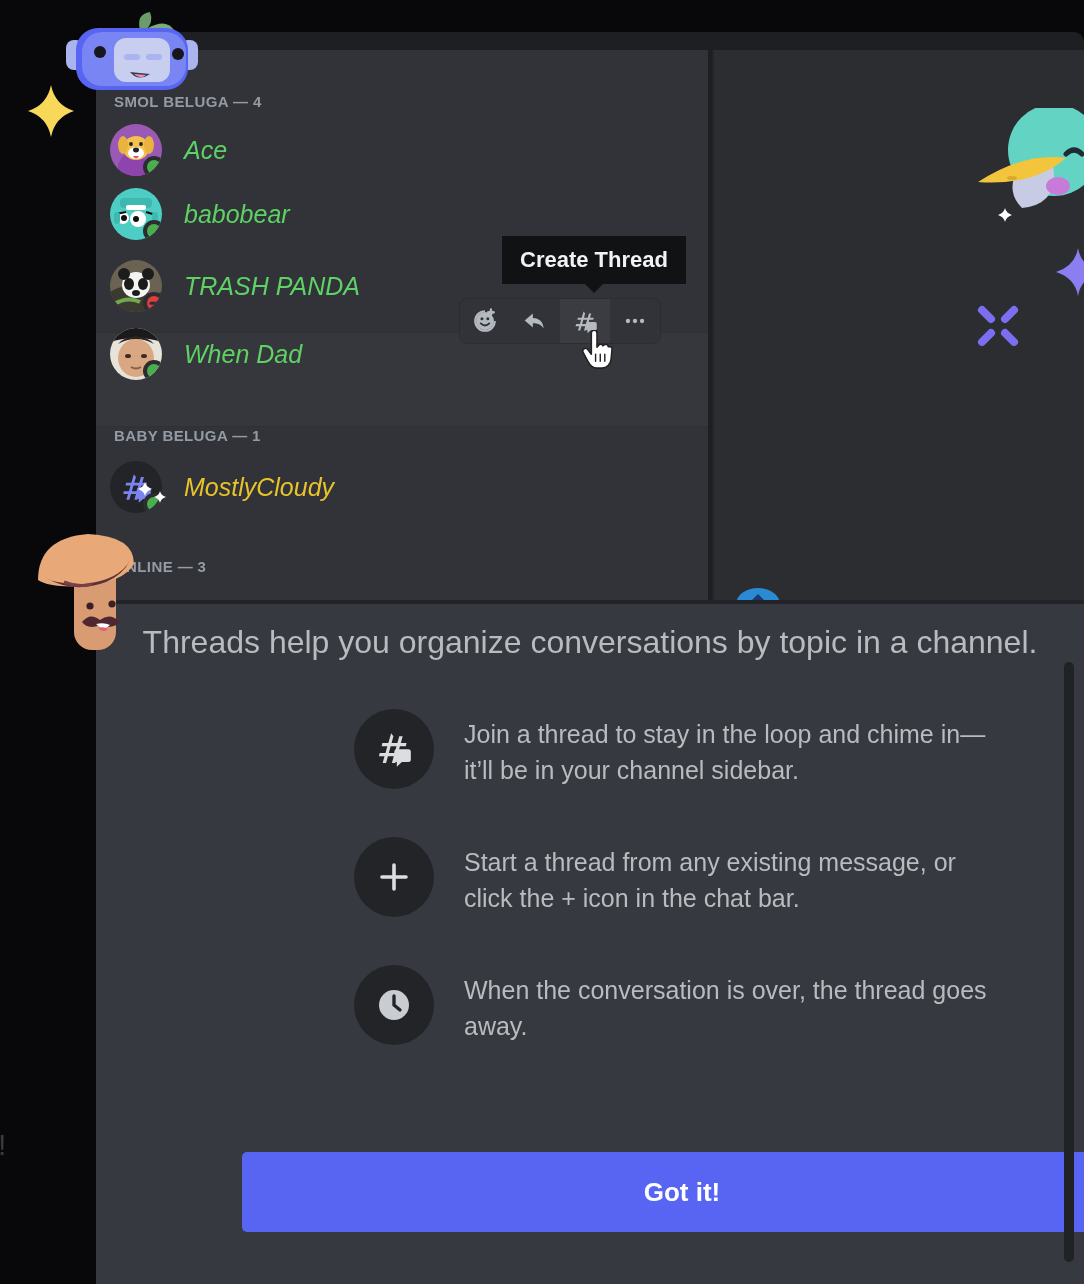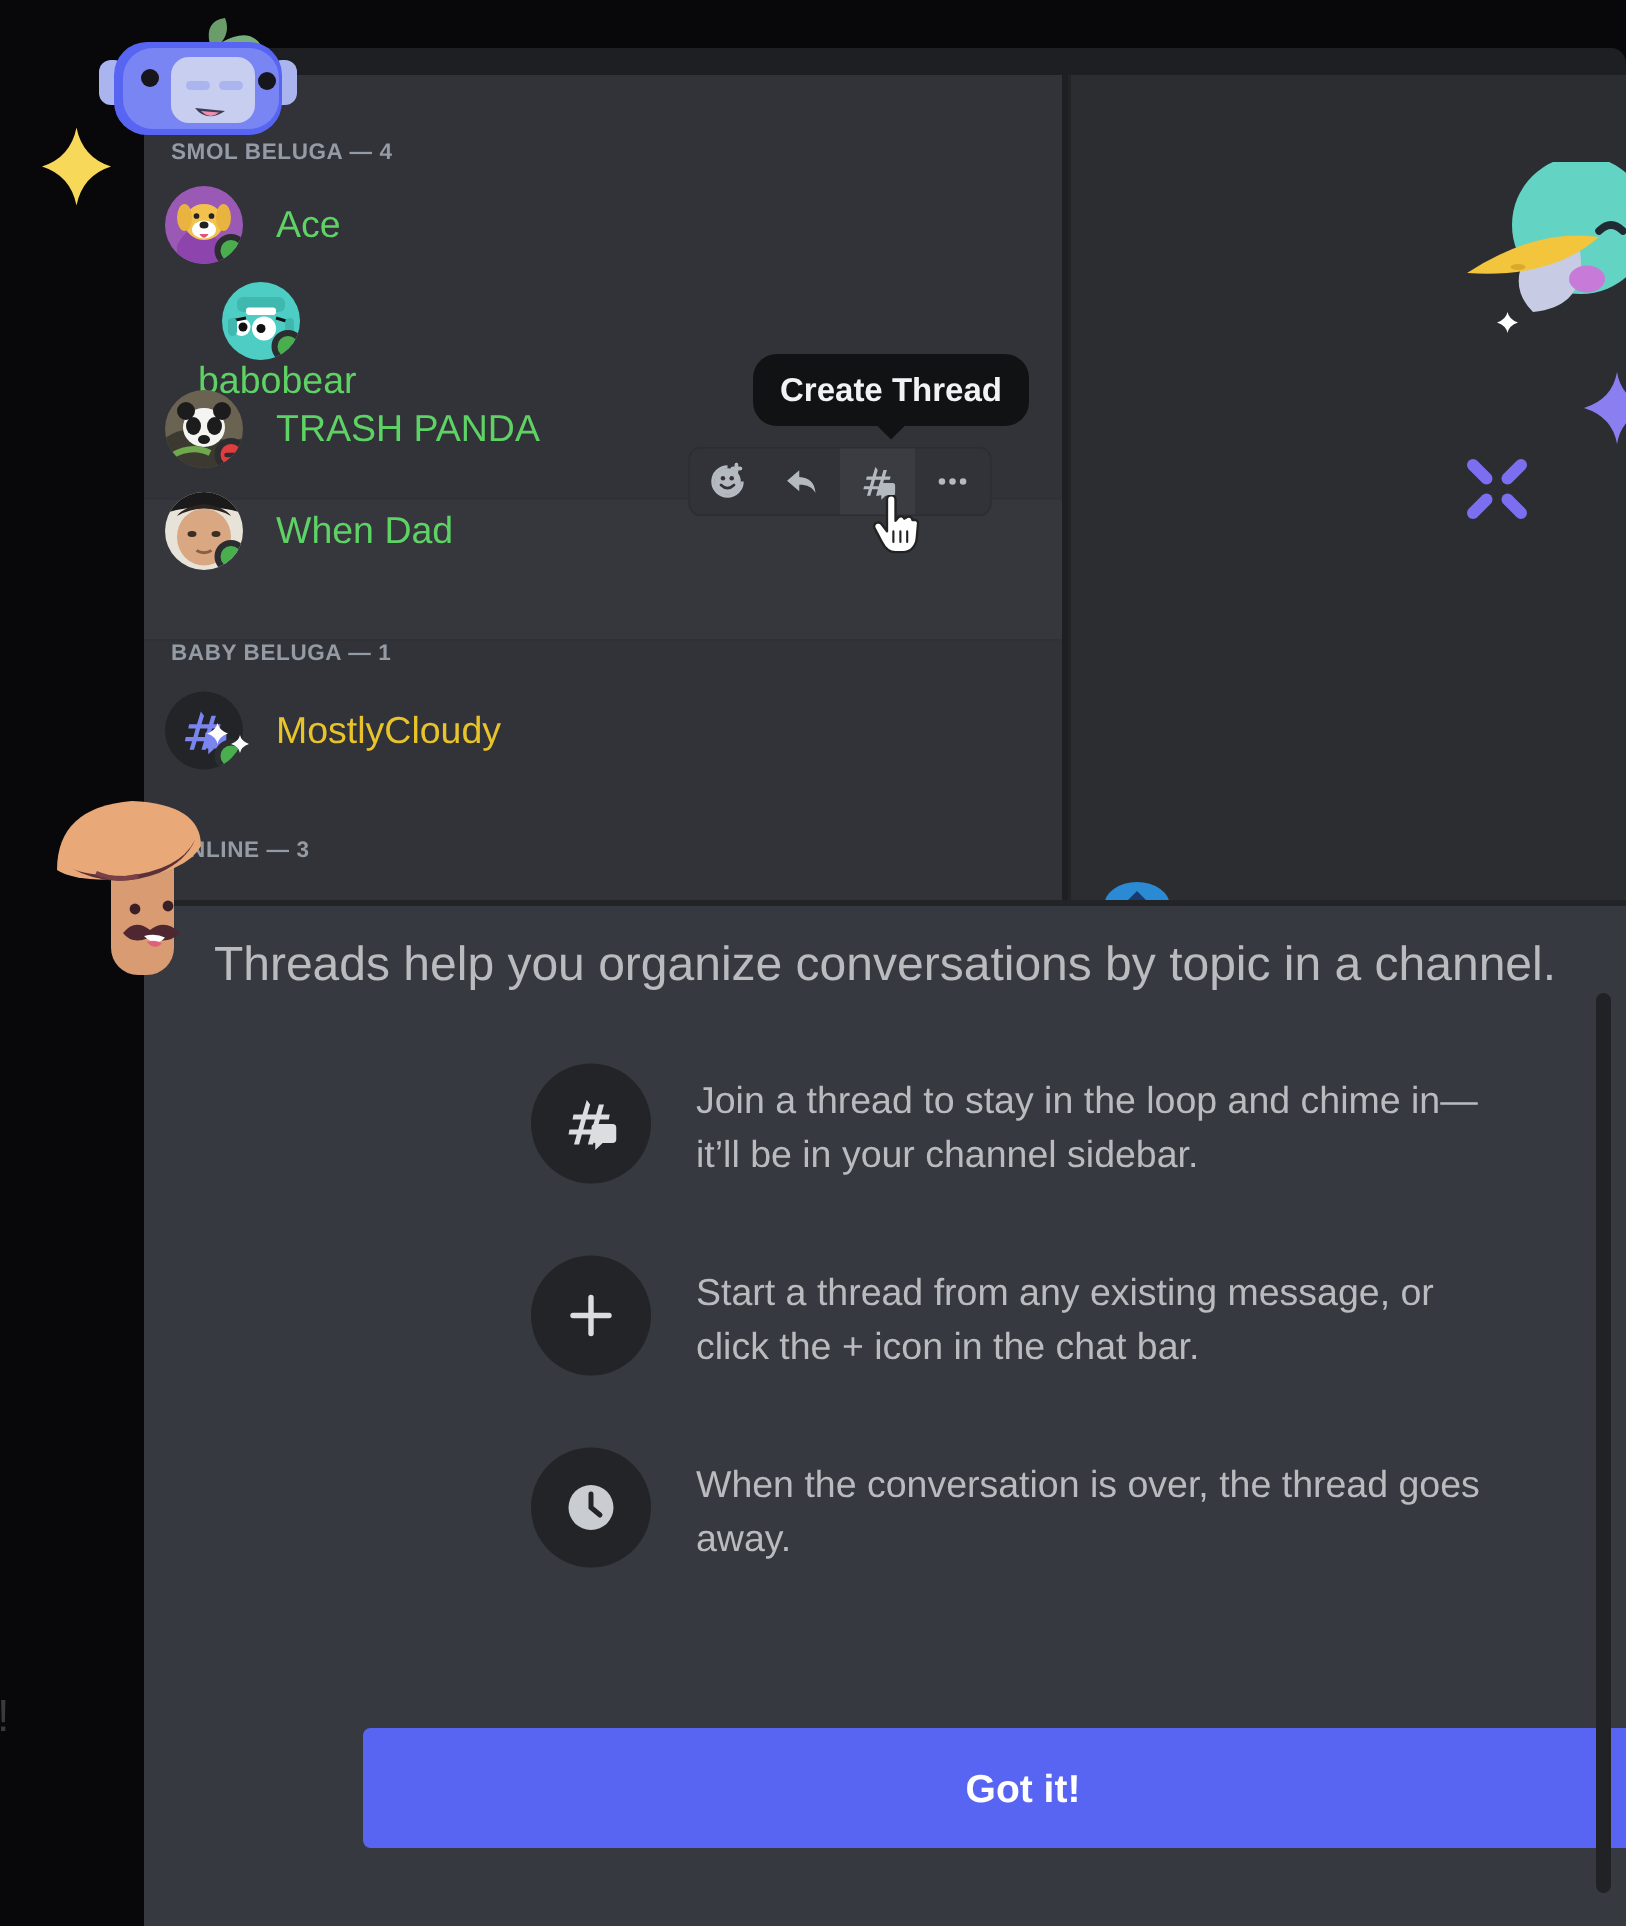--- a/index.html
+++ b/index.html
@@ -53,41 +53,41 @@
     width: 22px; height: 22px; border-radius: 50%;
     border: 4px solid #2b2d31;
   }
   .st-online { background: #4aae4f; }
   .st-dnd    { background: #e03e3e; }
   .st-dnd::after {
     content:""; position:absolute; left:50%; top:50%;
     transform: translate(-50%,-50%);
     width: 9px; height: 2.5px; background:#2b2d31; border-radius:2px;
   }
-  .ml-name { margin-left: 22px; font-size: 25px; font-weight: 500; white-space: nowrap; }
+  .ml-name { margin-left: 22px; font-size: 25px; font-weight: 500; white-space: nowrap; font-style: italic; }
 
   
   .msg-toolbar {
     position: absolute; left: 459px; top: 298px;
     width: 202px; height: 46px;
     background: #313338; border: 1px solid #2b2d31;
     border-radius: 8px;
     display: flex; align-items: center;
   }
   .tb-btn {
     width: 50px; height: 44px;
     display: flex; align-items: center; justify-content: center;
     color: #b5bac1;
   }
   .tb-btn.active { background: #3a3c42; }
 
   .tooltip {
     position: absolute; left: 502px; top: 236px;
     background: #111214; color: #f2f3f5;
-    padding: 11px 18px; border-radius: 16px;
+    padding: 11px 18px; border-radius: 0;
     font-size: 22px; font-weight: bold; white-space: nowrap;
   }
   .tooltip::after {
     content: ""; position: absolute; left: 82px; bottom: -9px;
     border-left: 10px solid transparent; border-right: 10px solid transparent;
     border-top: 10px solid #111214;
   }
   .cursor-hand { position: absolute; left: 580px; top: 330px; }
 
   
@@ -172,21 +172,21 @@
           <ellipse cx="26" cy="26" rx="3" ry="2.4" fill="#222"></ellipse>
           <circle cx="21" cy="20" r="1.9" fill="#222"></circle>
           <circle cx="31" cy="20" r="1.9" fill="#222"></circle>
           <path d="M23 32 Q26 37 29 32 Z" fill="#e0537a"></path>
         </svg>
         <span class="ml-status st-online"></span>
       </div>
       <span class="ml-name" style="color:#5ed264">Ace</span>
     </div>
 
-    <div class="ml-member" style="top:188px;flex-direction:column;">
+    <div class="ml-member" style="top:188px;">
       <div class="ml-avatar">
         <svg width="52" height="52" viewBox="0 0 52 52">
           <rect width="52" height="52" fill="#4ecdc4"></rect>
           <rect x="10" y="10" width="32" height="10" rx="4" fill="#3fb8b0"></rect>
           <rect x="16" y="17" width="20" height="5" rx="2" fill="#fff"></rect>
           <circle cx="13" cy="30" r="6" fill="#fff"></circle>
           <circle cx="28" cy="31" r="8" fill="#fff"></circle>
           <circle cx="14" cy="30" r="3" fill="#111"></circle>
           <circle cx="26" cy="31" r="3" fill="#111"></circle>
           <path d="M6 26 L16 24" stroke="#111" stroke-width="2"></path>

